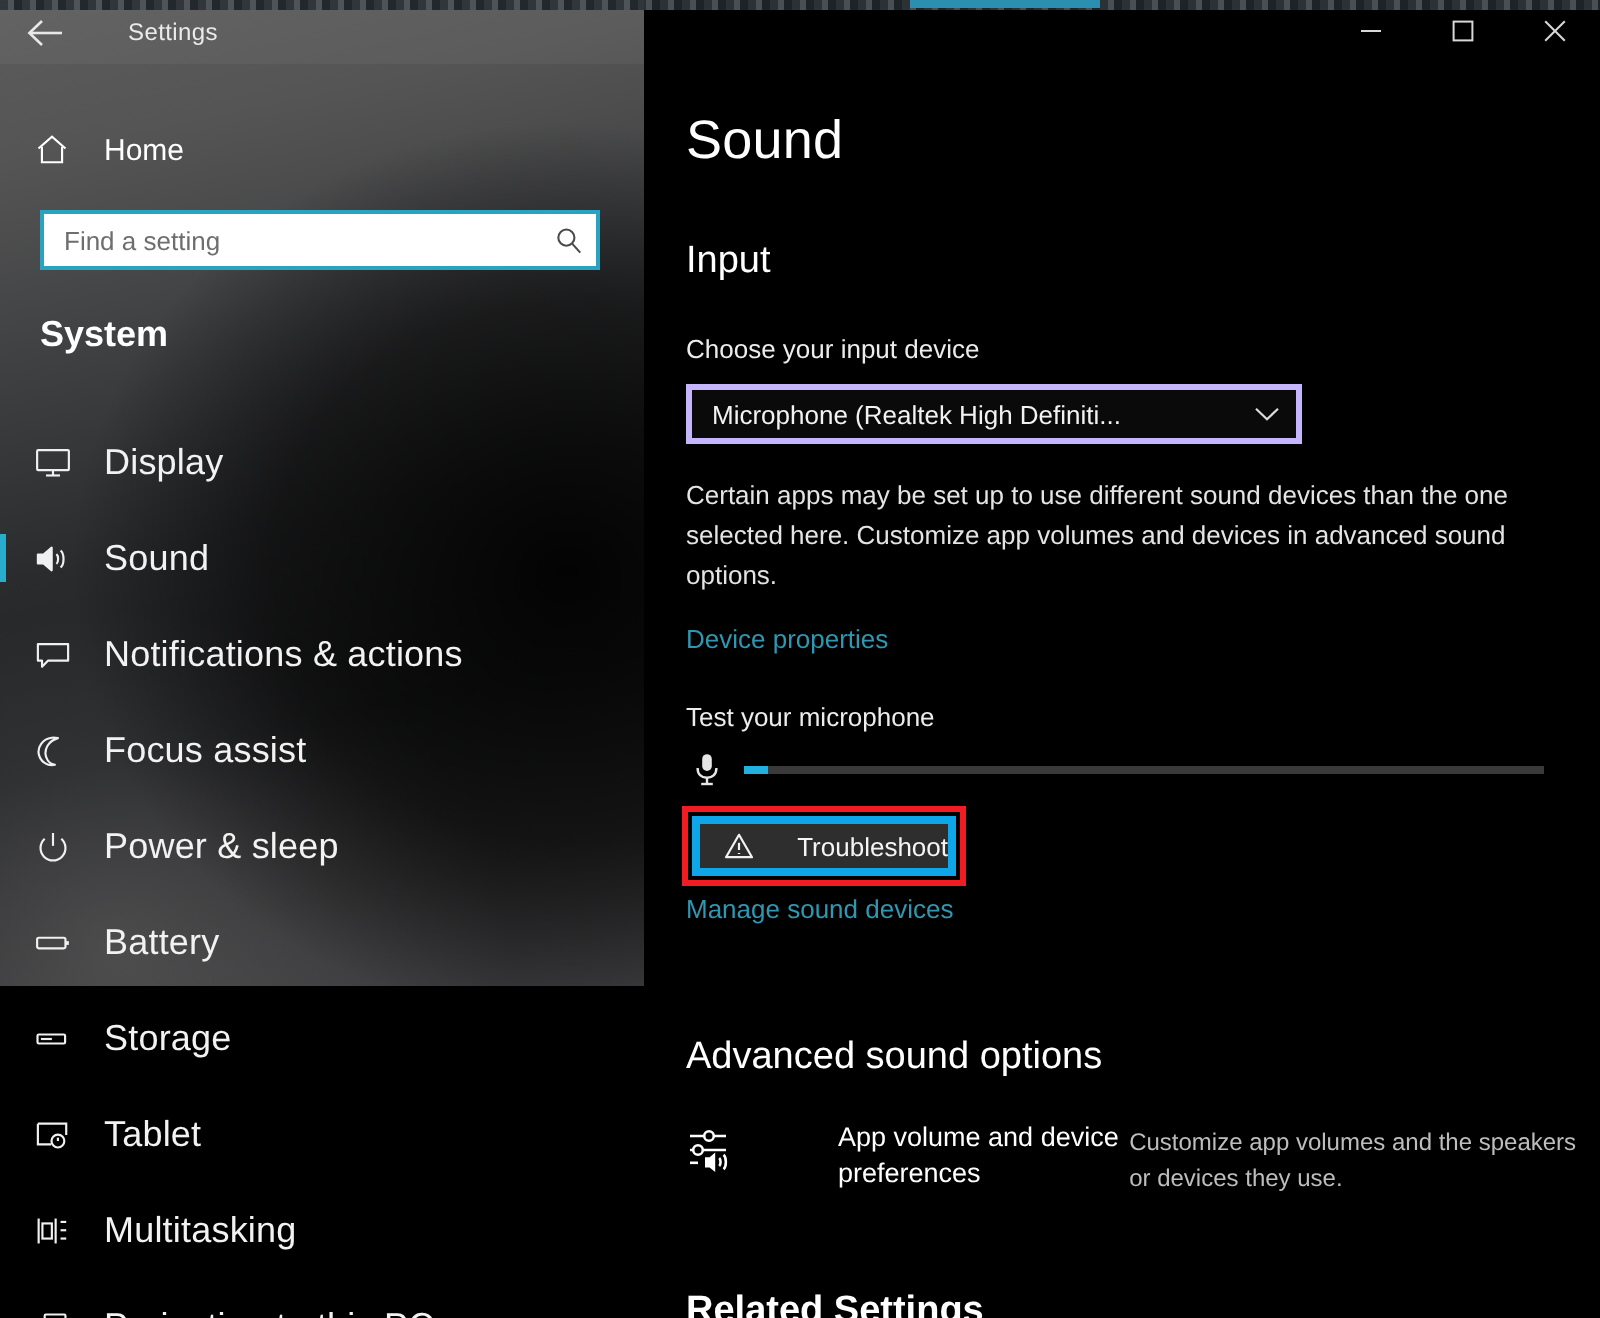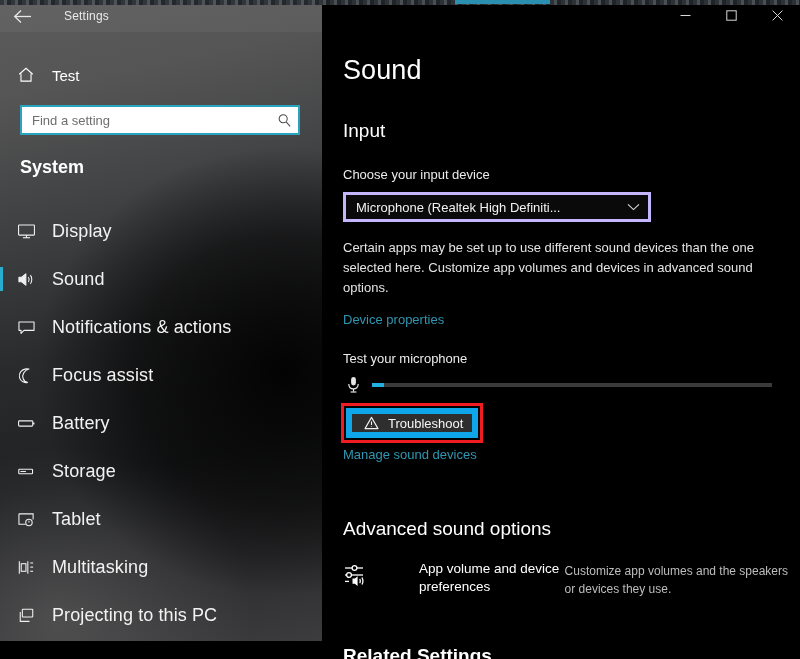--- a/index.html
+++ b/index.html
@@ -42,21 +42,21 @@
     width: 95px; height: 4px;
     background: #2a8fb0;
     z-index: 41;
   }
 
   
   .sidebar {
     position: absolute;
     top: 0; left: 0;
     width: 322px;
-    height: 641px;
+    height: 493px;
     background:
       radial-gradient(ellipse 330px 300px at 88% 58%, rgba(0,0,0,.92) 0%, rgba(0,0,0,.55) 45%, rgba(0,0,0,0) 75%),
       radial-gradient(ellipse 280px 240px at 18% 96%, rgba(120,120,120,.42) 0%, rgba(120,120,120,0) 70%),
       linear-gradient(168deg, #5c5c5c 0%, #555555 14%, #3f4042 33%, #2a2b2d 52%, #202123 70%, #2c2c2e 86%, #3c3c3e 100%);
     z-index: 10;
   }
 
   .sidebar-topbar {
     position: absolute;
     top: 0; left: 0;
@@ -274,24 +274,25 @@
     width: 142px; height: 40px;
     border: 3px solid #f01c22;
     background: transparent;
     pointer-events: none;
   }
   .troubleshoot-btn {
     position: absolute;
     top: 408px; left: 24px;
     width: 132px; height: 30px;
     background: #2e2e2e;
-    border: 6px solid #0ea5e9;
+    border: 4px solid #0ea5e9;
     display: flex; align-items: center;
     padding-left: 12px;
     cursor: pointer;
+    justify-content: space-between;
   }
   .warn-icon { color: #f2f2f2; display: flex; align-items: center; margin-right: 9px; }
   .troubleshoot-label { font-size: 13px; color: #f5f5f5; }
 
   
   .adv-row {
     position: absolute;
     top: 560px; left: 21px;
     width: 447px;
     display: flex;
@@ -329,21 +330,21 @@
       <span class="win-title">Settings</span>
     </div>
 
     <div class="home-row">
       <span class="home-icon">
         <svg width="18" height="18" viewBox="0 0 20 20" fill="none" stroke="currentColor" stroke-width="1.2">
           <path d="M2.5 9.2 L10 2.6 L17.5 9.2"></path>
           <path d="M4.4 8.2 V16.8 H15.6 V8.2"></path>
         </svg>
       </span>
-      <span class="home-label">Test</span>
+      <span class="home-label">Home</span>
     </div>
 
     <div class="search-wrap">
       <input class="search-input" type="text" placeholder="Find a setting" style="">
       <span class="search-icon">
         <svg width="15" height="15" viewBox="0 0 16 16" fill="none" stroke="currentColor" stroke-width="1.1">
           <circle cx="6.6" cy="6.2" r="4.3"></circle>
             <path d="M9.8 9.5 L14 14.2"></path>
         </svg>
       </span>
@@ -390,20 +391,30 @@
       <div class="nav-item">
         <span class="sel-bar"></span>
         <span class="nav-icon">
           <svg width="19" height="17" viewBox="0 0 20 18" fill="none" stroke="currentColor" stroke-width="1.15">
             <path d="M12.6 2.2 C7.6 3.6 5 8.2 6.4 12.2 C7.2 14.6 9 16 11 16.3 C7.2 17.2 3.6 14.8 2.6 11.2 C1.4 6.8 4.6 2.6 9.3 2 C10.4 1.9 11.6 2 12.6 2.2 Z" stroke-linejoin="round"></path>
           </svg>
         </span>
         <span class="nav-label">Focus assist</span>
       </div>
 
+      <div class="nav-item">
+        <span class="sel-bar"></span>
+        <span class="nav-icon">
+          <svg width="19" height="17" viewBox="0 0 20 18" fill="none" stroke="currentColor" stroke-width="1.15">
+            <path d="M5.6 4.6 A6.6 6.6 0 1 0 14.4 4.6"></path>
+            <path d="M10 1.6 V8.4"></path>
+          </svg>
+        </span>
+        <span class="nav-label">Power &amp; sleep</span>
+      </div>
 
       <div class="nav-item">
         <span class="sel-bar"></span>
         <span class="nav-icon">
           <svg width="19" height="17" viewBox="0 0 20 18" fill="none" stroke="currentColor" stroke-width="1.15">
             <rect x="1.6" y="6.2" width="15" height="5.6" rx="0.9"></rect>
             <path d="M17.6 8 V10 " stroke-width="1.6"></path>
           </svg>
         </span>
         <span class="nav-label">Battery</span>

